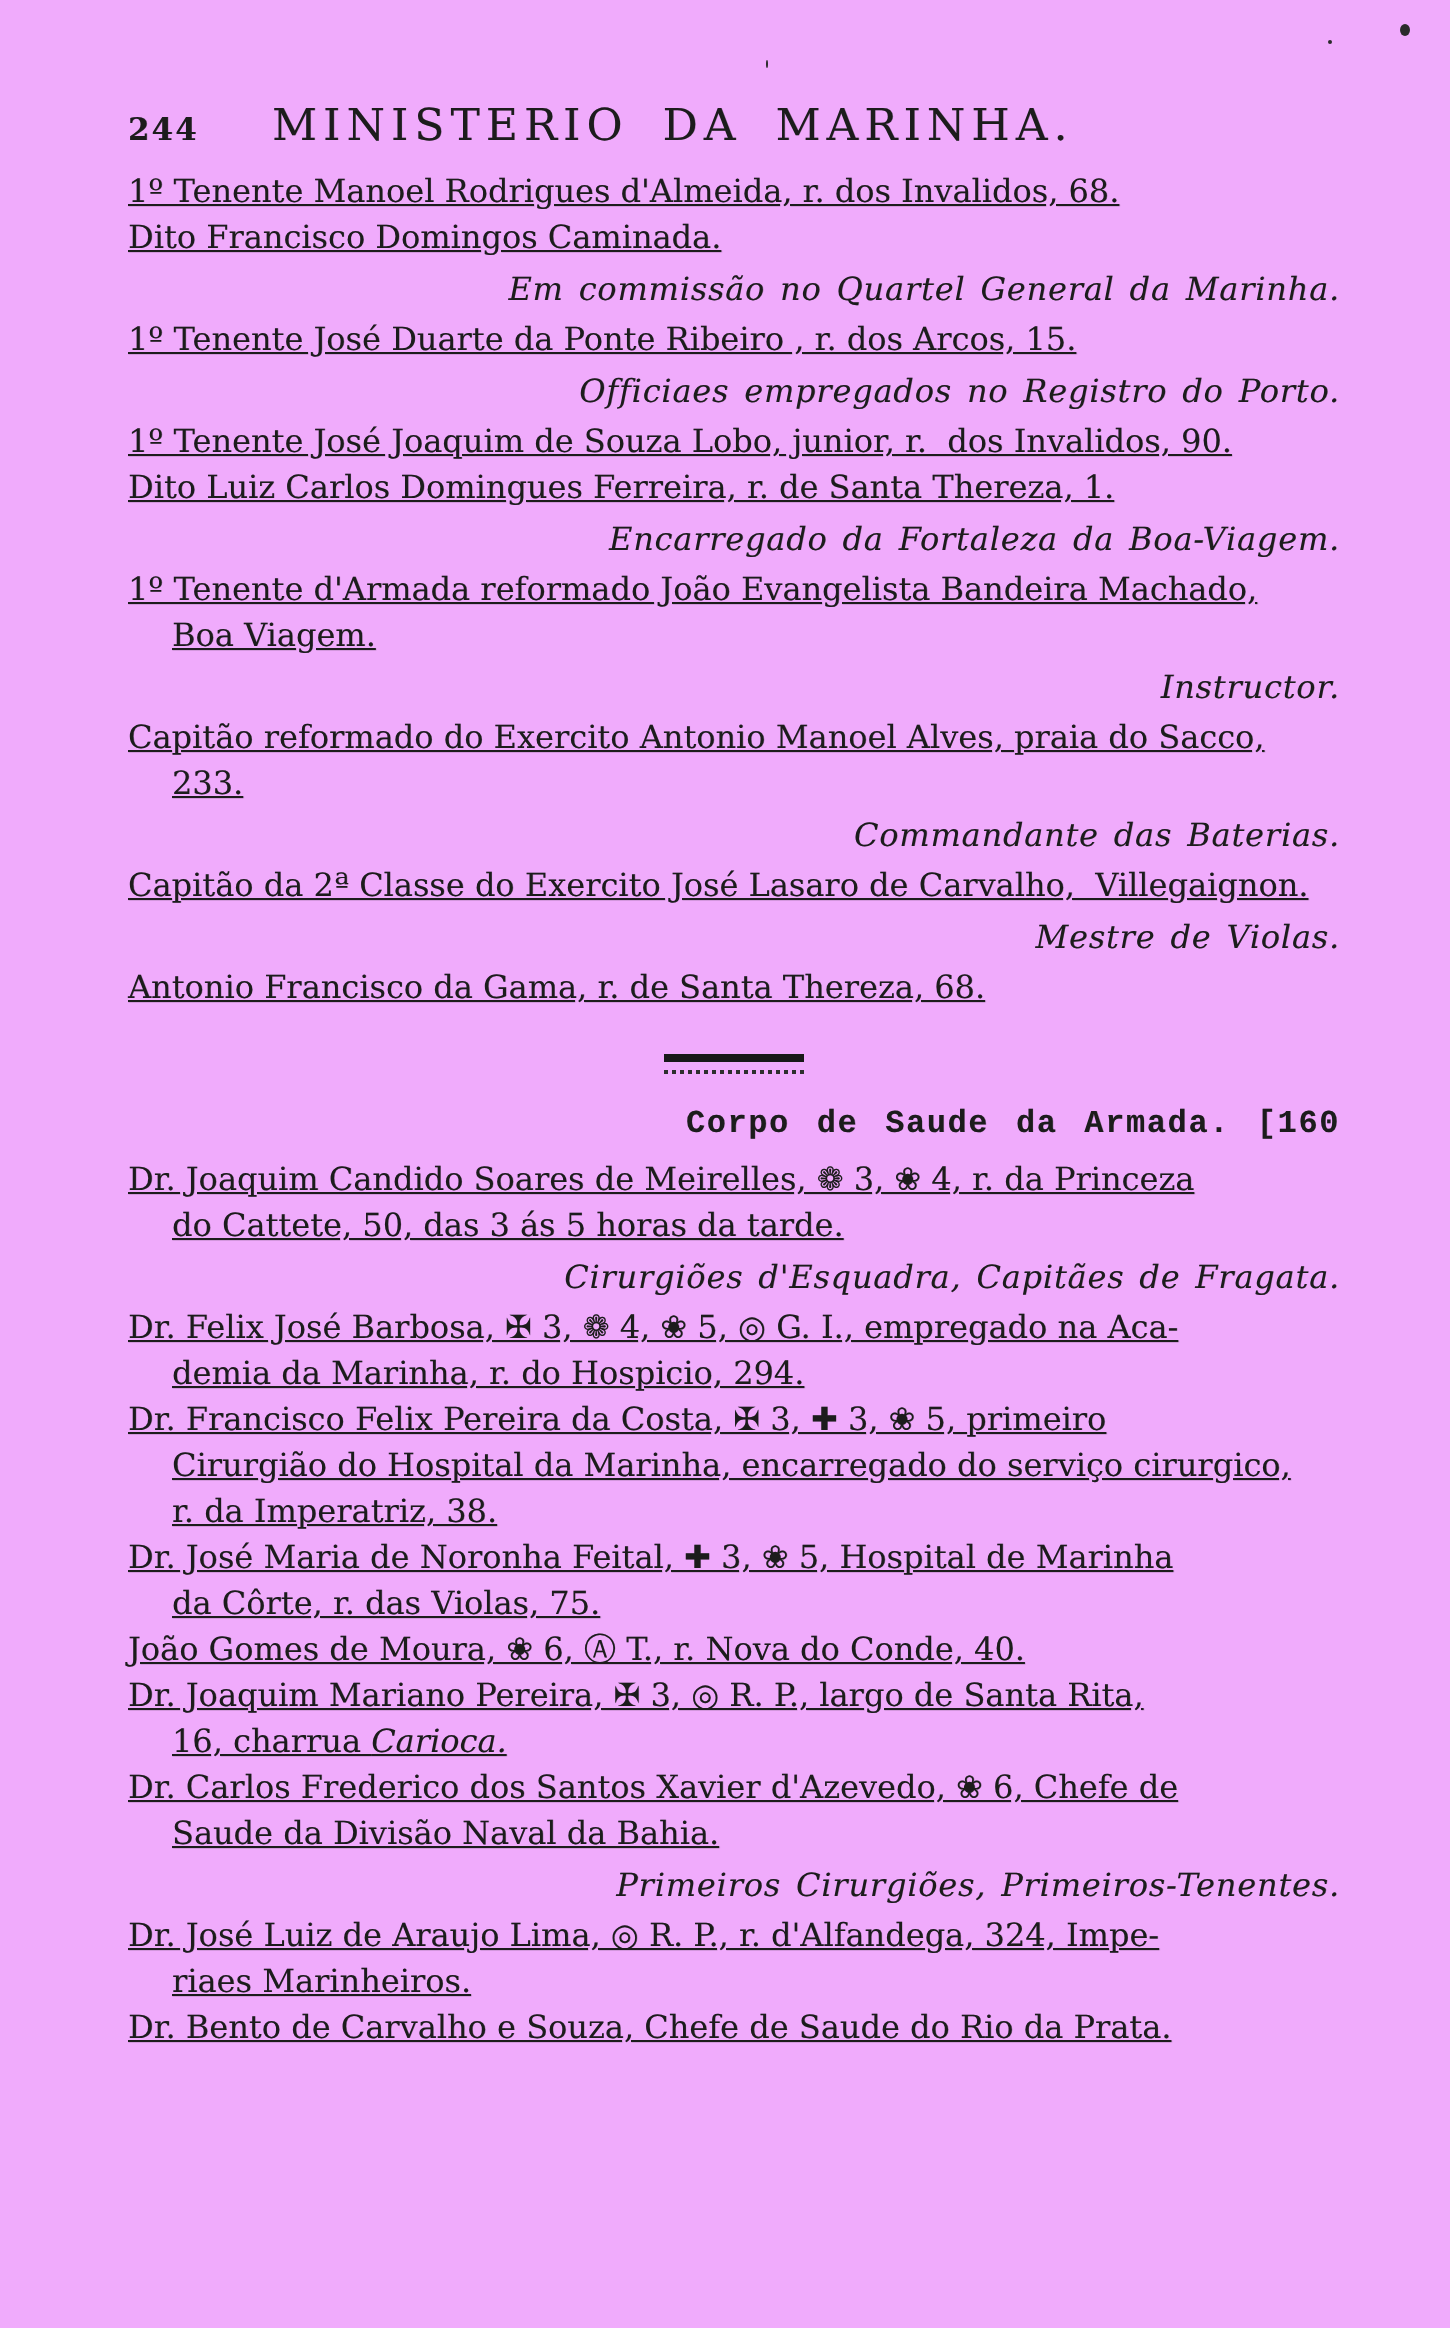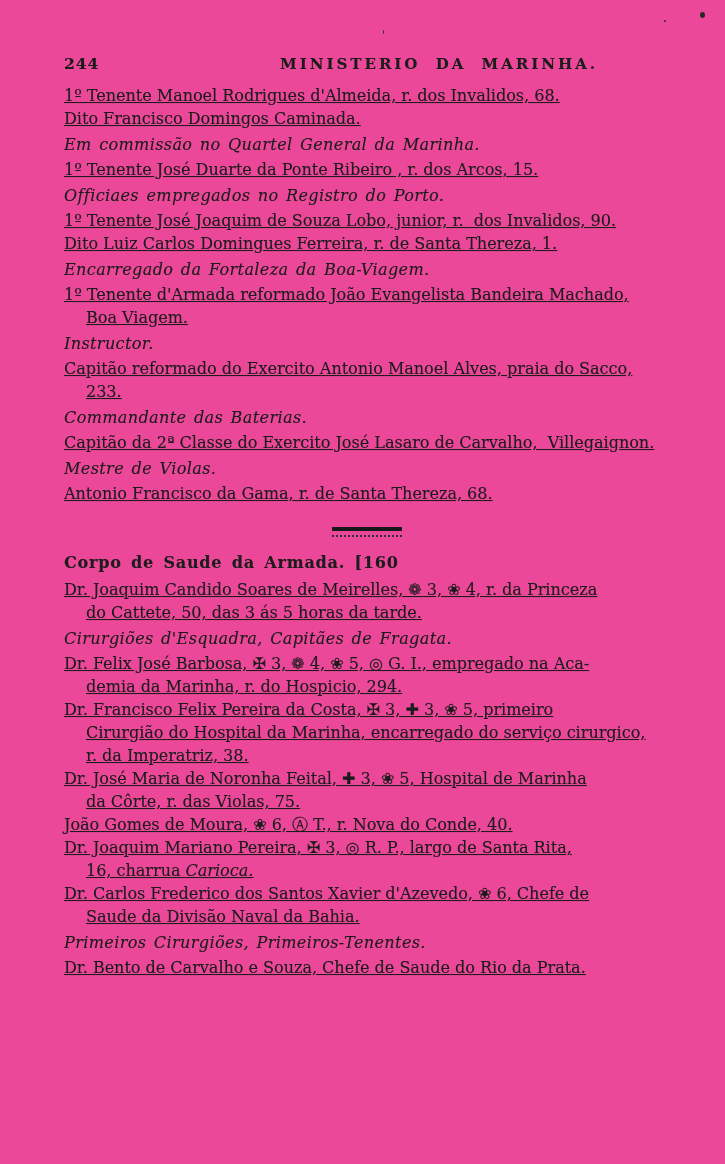--- a/index.html
+++ b/index.html
@@ -1,52 +1,52 @@
 <!DOCTYPE html>
 <html><head>
 <meta charset="utf-8">
 <style>
   html,body { margin:0; padding:0; background:#e8e8e6; }
   .page {
     position:relative;
     width:725px; height:1164px;
     margin:0 auto;
-    background:#ec4899;
+    background:#f0abfc;
     color:#1c1c1c;
     font-family:"DejaVu Serif","Liberation Serif","DejaVu Sans",serif;
     font-size:16px;
     line-height:23px;
     overflow:hidden;
   }
   .text-block {
     position:absolute;
     left:64px; top:52px; width:606px;
     text-shadow:0.2px 0.2px 0 rgba(25,25,25,0.35);
   }
   .page-header { display:flex; align-items:baseline; margin-bottom:8px; }
   .page-number { width:72px; font-weight:bold; font-size:15.5px; letter-spacing:1px; }
   .running-title {
-    flex:1; text-align:right;
-    font-weight:bold; font-size:15px;
+    flex:1; text-align:left;
+    font-weight:normal; font-size:22px;
     letter-spacing:3px; word-spacing:7px;
     white-space:nowrap;
   }
   .header-spacer { width:72px; }
   p.entry {
     margin:0; padding-left:22px; text-indent:-22px;
     white-space:pre-wrap;
     text-decoration:underline;
   }
   p.heading {
-    margin:3px 0 2px; text-align:left;
+    margin:3px 0 2px; text-align:right;
     font-style:italic; letter-spacing:0.4px; word-spacing:2px;
   }
   p.heading-bold {
-    margin:4px 0 4px; text-align:left;
-    font-weight:bold; letter-spacing:0.8px; word-spacing:3px;
+    margin:4px 0 4px; text-align:right;
+    font-weight:bold; letter-spacing:0.8px; word-spacing:3px;font-family:Liberation Mono, monospace;
   }
   .divider {
     width:70px; height:4px;
     margin:22px auto 14px;
     border-top:4px solid #181818;
     border-bottom:2px dotted #2e2e2e;
   }
   .italic { font-style:italic; }
   .speck { position:absolute; background:#2a2a2a; border-radius:50%; }
   .speck-1 { left:700px; top:12px;  width:5px; height:6px; }
@@ -99,16 +99,18 @@
 Cirurgião do Hospital da Marinha, encarregado do serviço cirurgico,
 r. da Imperatriz, 38.</p>
     <p class="entry">Dr. José Maria de Noronha Feital, ✚ 3, ❀ 5, Hospital de Marinha
 da Côrte, r. das Violas, 75.</p>
     <p class="entry">João Gomes de Moura, ❀ 6, Ⓐ T., r. Nova do Conde, 40.</p>
     <p class="entry"><span>Dr. Joaquim Mariano Pereira, ✠ 3, ◎ R. P., largo de Santa Rita,
 16, charrua </span><span class="italic">Carioca.</span></p>
     <p class="entry">Dr. Carlos Frederico dos Santos Xavier d'Azevedo, ❀ 6, Chefe de
 Saude da Divisão Naval da Bahia.</p>
     <p class="heading">Primeiros Cirurgiões, Primeiros-Tenentes.</p>
+    <p class="entry">Dr. José Luiz de Araujo Lima, ◎ R. P., r. d'Alfandega, 324, Impe-
+riaes Marinheiros.</p>
     <p class="entry">Dr. Bento de Carvalho e Souza, Chefe de Saude do Rio da Prata.</p>
 
   </div>
 </div>
 
 </body></html>

